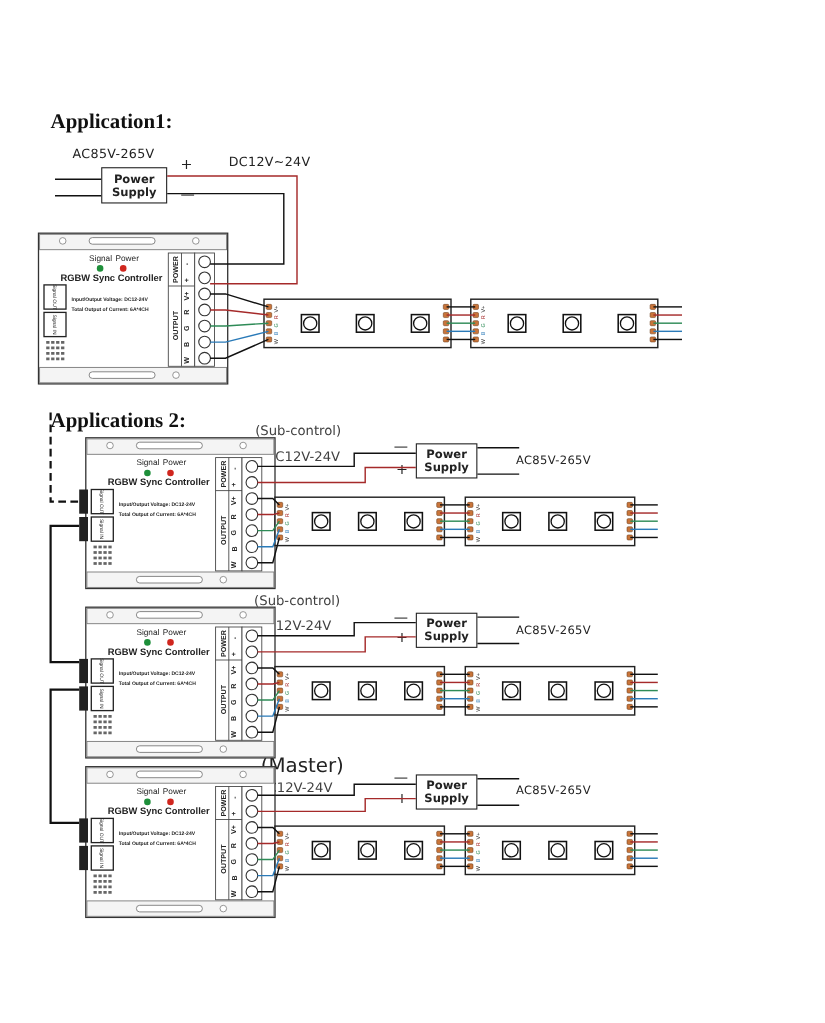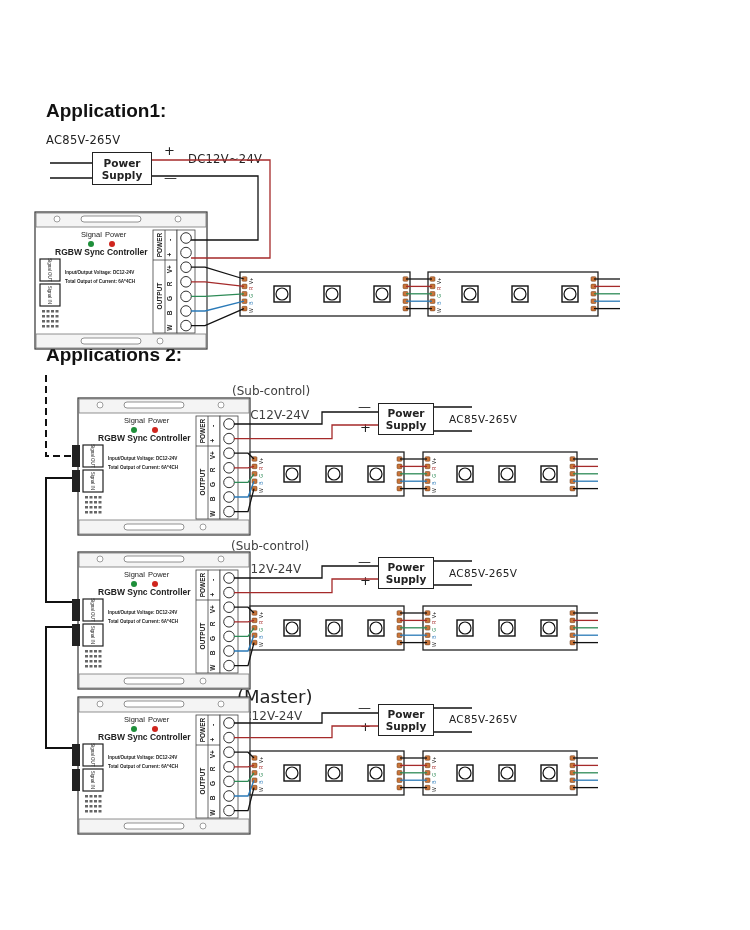--- a/index.html
+++ b/index.html
@@ -1,33 +1,33 @@
 <!DOCTYPE html>
 <html><head>
 <meta charset="utf-8">
 <style>
   html, body { margin:0; padding:0; background:#fff; }
   body { width:750px; height:930px; position:relative; overflow:hidden; font-family:"Liberation Sans", sans-serif; color:#222; }
   .abs { position:absolute; }
-  .h1 { font-family:Liberation Sans, sans-serif; font-weight:bold; font-size:19px; color:#111; }
-  .lbl { font-family:"DejaVu Sans", sans-serif; font-size:11.5px; color:#222; letter-spacing:0.3px; }
+  .h1 { font-family:Liberation Serif, serif; font-weight:bold; font-size:19px; color:#111; }
+  .lbl { font-family:"DejaVu Sans", sans-serif; font-size:11.5px; color:#222; letter-spacing:0.3px;margin-left:20px; }
   .lbl-lg { font-family:"DejaVu Sans", sans-serif; font-size:12px; color:#404040; }
   .master { font-family:"DejaVu Sans", sans-serif; font-size:18px; color:#222; }
   .psbox { border:1.3px solid #222; background:#fff; font-family:"DejaVu Sans", sans-serif; font-weight:bold; font-size:10.5px; text-align:center; line-height:12px; box-sizing:border-box; display:flex; flex-direction:column; justify-content:center; }
   .sign { font-family:"DejaVu Sans", sans-serif; font-size:13px; color:#222; }
   svg text { font-family:"Liberation Sans", sans-serif; }
 </style>
 </head>
 <body>
 
 <div class="abs h1" style="left:46px;top:100px;">Application1:</div>
-<div class="abs h1" style="left:46px;top:344px;text-align:right;">Applications 2:</div>
+<div class="abs h1" style="left:46px;top:372px;text-align:right;">Applications 2:</div>
 
 <div class="abs lbl" style="left:46px;top:133px;">AC85V-265V</div>
-<div class="abs lbl" style="left:188px;top:152px;">DC12V~24V</div>
+<div class="abs lbl" style="left:188px;top:140px;">DC12V~24V</div>
 <div class="abs sign" style="left:164px;top:143px;">+</div>
 <div class="abs sign" style="left:164px;top:170px;">—</div>
 <div class="abs psbox" style="left:92px;top:152px;width:60px;height:33px;">
   <span>Power</span>
   <span>Supply</span>
 </div>
 
 <div class="abs lbl-lg" style="left:232px;top:384px;">(Sub-control)</div>
 <div class="abs lbl-lg" style="left:241px;top:408px;">DC12V-24V</div>
 <div class="abs lbl" style="left:449px;top:413px;font-size:10.5px;">AC85V-265V</div>

